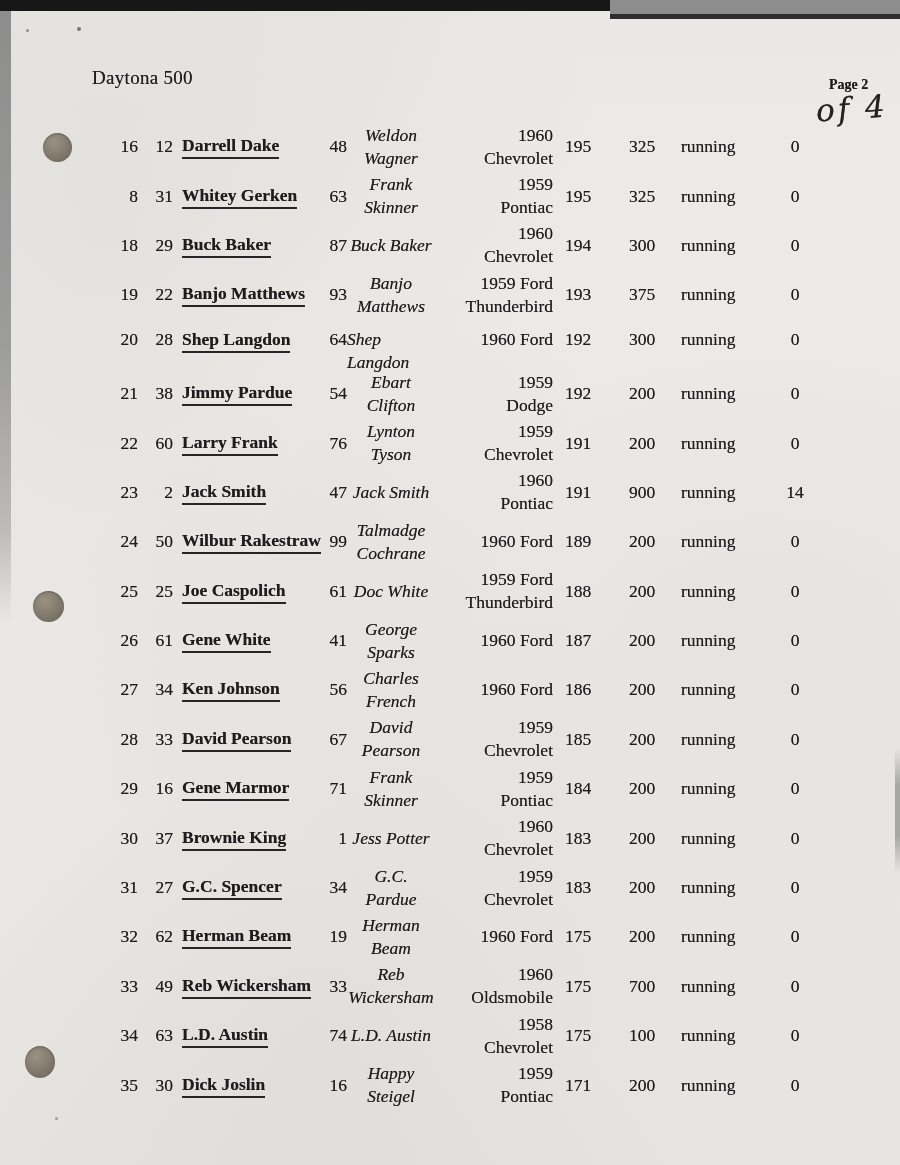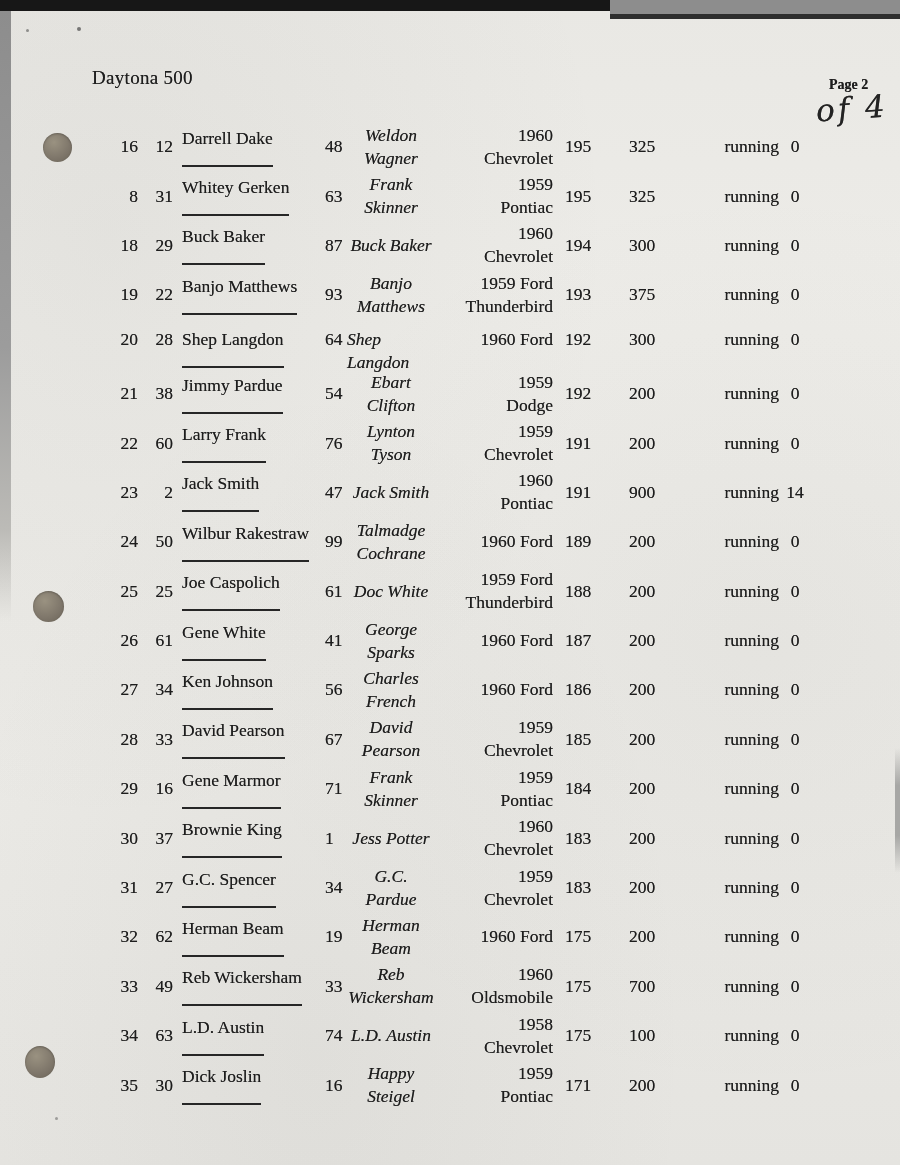--- a/index.html
+++ b/index.html
@@ -48,29 +48,29 @@
   }
   
   .rtable{position:absolute;left:0;top:122px;width:900px;font-size:17.5px;}
   .trow{display:flex;align-items:center;height:49.4px;}
   .trow.row-top{align-items:flex-start;padding-top:8px;height:41.4px;}
   .cell{line-height:23px;}
   .ln{white-space:nowrap;}
   .c-fin {margin-left:104px;width:34px;text-align:right;}
   .c-st  {width:35px;text-align:right;}
   .c-drv {width:143px;padding-left:9px;text-align:left;}
-  .c-num {width:22px;text-align:left;}
+  .c-num {width:22px;text-align:right;}
   .c-own {width:88px;text-align:center;font-style:italic;}
   .c-car {width:116px;text-align:right;margin-left:2px;}
   .c-laps{width:50px;text-align:center;}
   .c-mon {width:78px;text-align:center;}
-  .c-stat{width:98px;text-align:right;}
+  .c-stat{width:98px;text-align:left;}
   .c-led {width:32px;text-align:center;}
   .row-top .c-own{text-align:left;}
-  .c-drv .u{display:inline-block;border-bottom:2px solid #262626;padding-bottom:16px;line-height:21px;}
+  .c-drv .u{display:inline-block;border-bottom:2px solid #262626;padding-bottom:1px;line-height:21px;font-weight:bold;}
 </style>
 </head>
 <body>
 
 <div class="paper">
 
   <div class="doc-title">Daytona 500</div>
   <div class="page-label">Page 2</div>
   <div class="handwritten">of 4</div>
 

